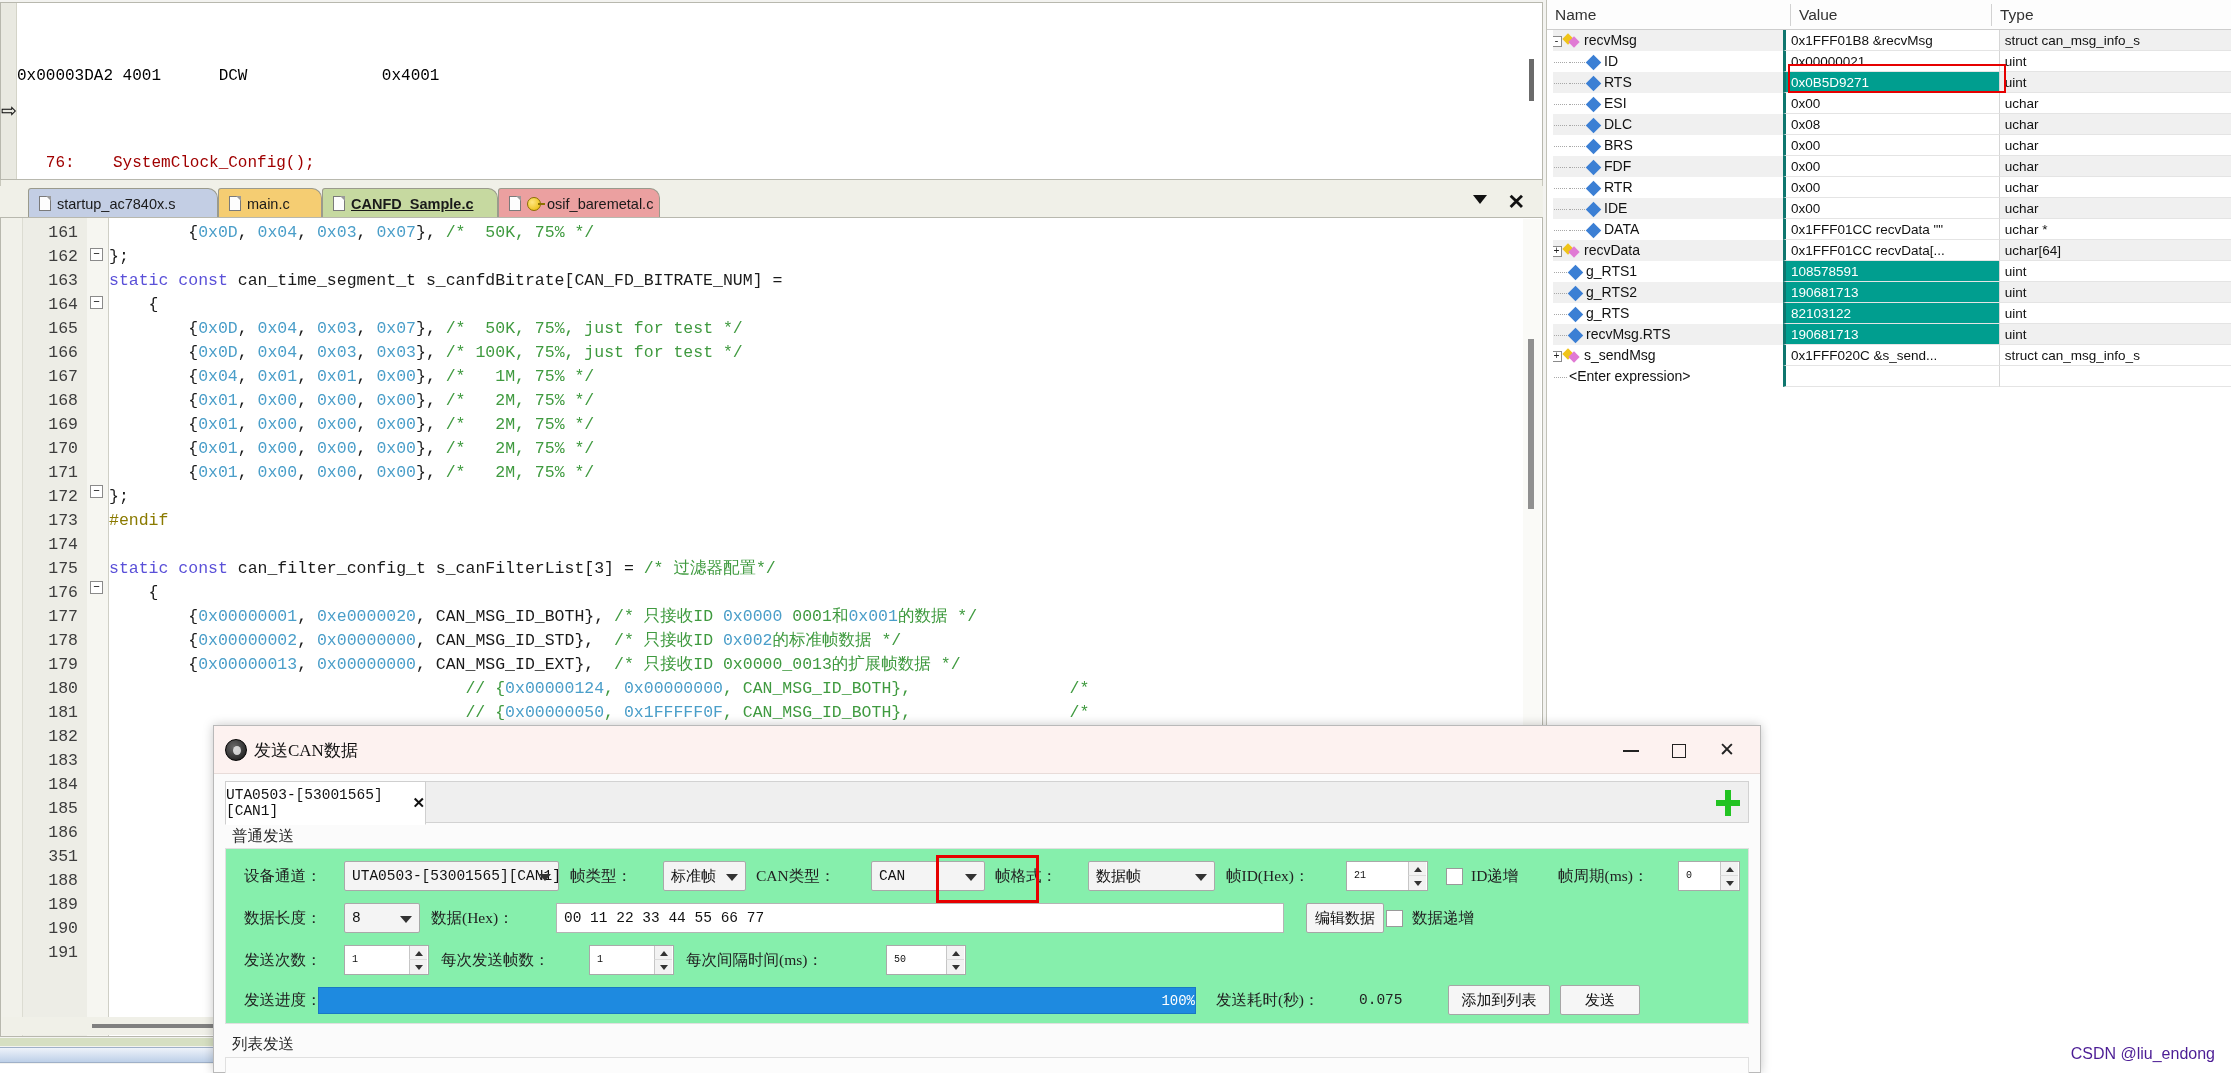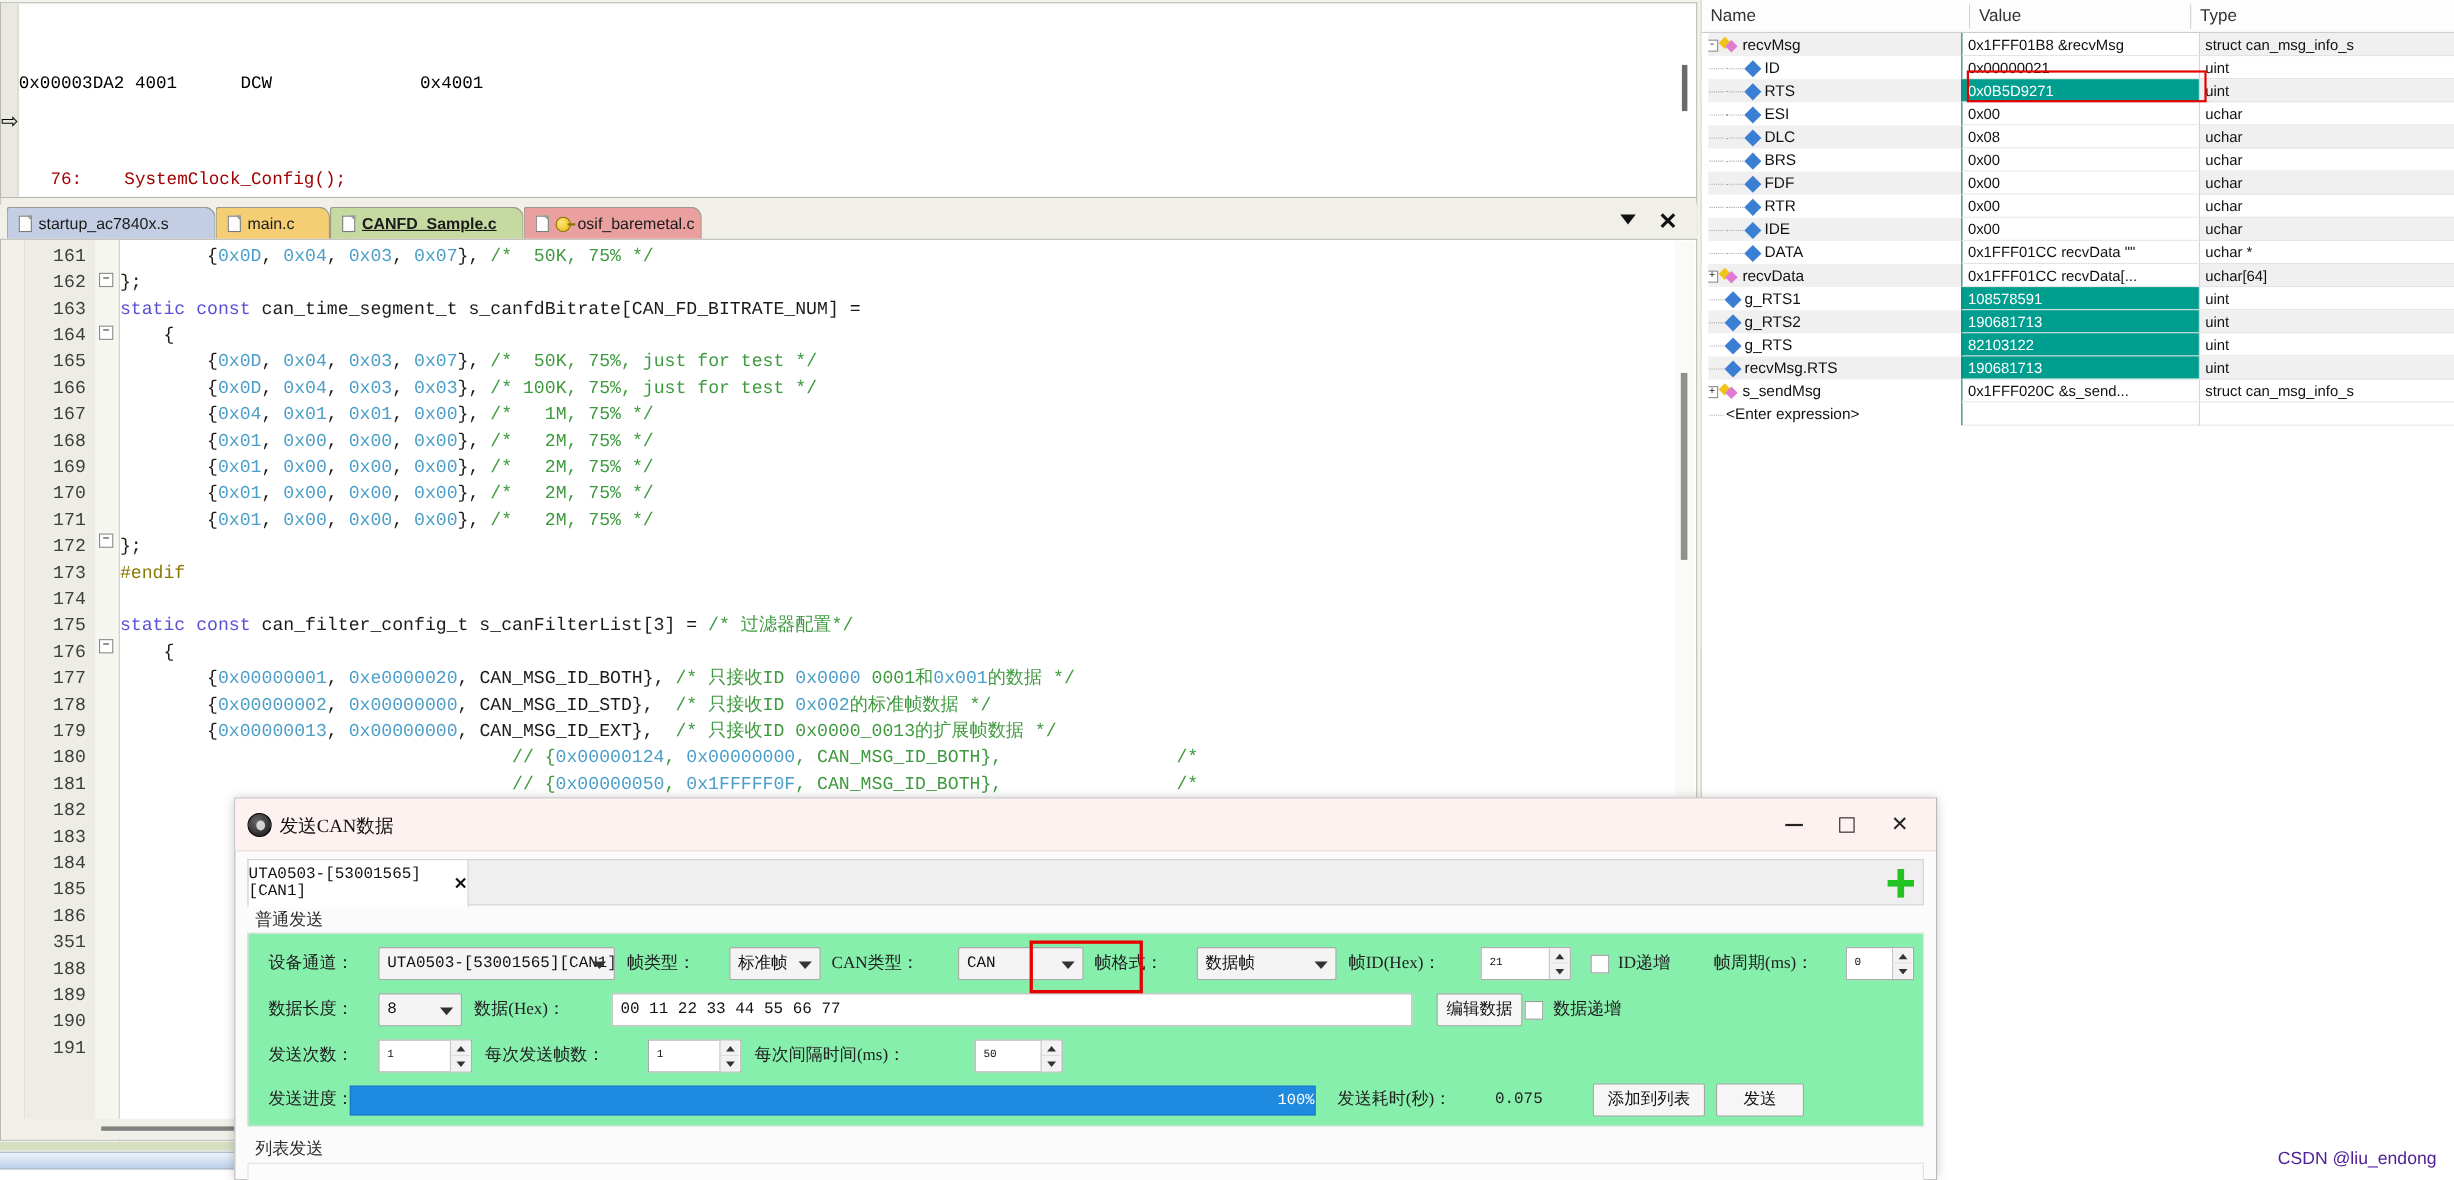--- a/index.html
+++ b/index.html
@@ -61,20 +61,21 @@
     background:#f0f0e8;
   }
   .tab{
     position:absolute;top:2px;height:30px;
     display:flex;align-items:center;gap:6px;
     padding:0 28px 0 10px;
     font-size:14.5px;color:#1a1a1a;
     border-top-left-radius:3px;border-top-right-radius:10px;
     border:1px solid #9a9a8c;border-bottom:none;
     transform:skewX(0deg);
+    margin-left:22px;
   }
   .tab .ticon{
     width:12px;height:15px;background:#fdfdfd;border:1px solid #7a7a7a;
     position:relative;display:inline-block;flex:none;
   }
   .tab .ticon:after{
     content:"";position:absolute;right:-1px;top:-1px;
     border-left:5px solid transparent;border-top:5px solid #9a9a9a;
   }
   #tab0{left:6px;width:190px;background:#c3cee4;}
@@ -186,21 +187,21 @@
   #wh-type{left:445px;width:240px;}
   #watch-rows{position:absolute;left:0;top:30px;width:100%;}
   .wrow{position:relative;height:21px;display:flex;}
   .wrow.alt{background:#f0f0f0;}
   .wcell-name{
     width:244px;font-size:14px;line-height:21px;color:#111;
     position:relative;padding-left:4px;white-space:nowrap;overflow:hidden;
   }
   .wcell-val{
     width:223px;font-size:13.5px;line-height:21px;color:#111;
-    border-left:1px solid #0f766e;border-bottom:1px solid #e4e4e4;
+    border-left:3px solid #0f766e;border-bottom:1px solid #e4e4e4;
     padding-left:5px;white-space:nowrap;overflow:hidden;background:#fff;
   }
   .wcell-val.teal{background:#009e8f;color:#ffffff;}
   .wcell-type{
     width:240px;font-size:13.5px;line-height:21px;color:#111;
     border-left:1px solid #d6d6d6;border-bottom:1px solid #e4e4e4;
     padding-left:5px;white-space:nowrap;overflow:hidden;
   }
   .expander{
     display:inline-block;width:11px;height:11px;border:1px solid #8a8a8a;

